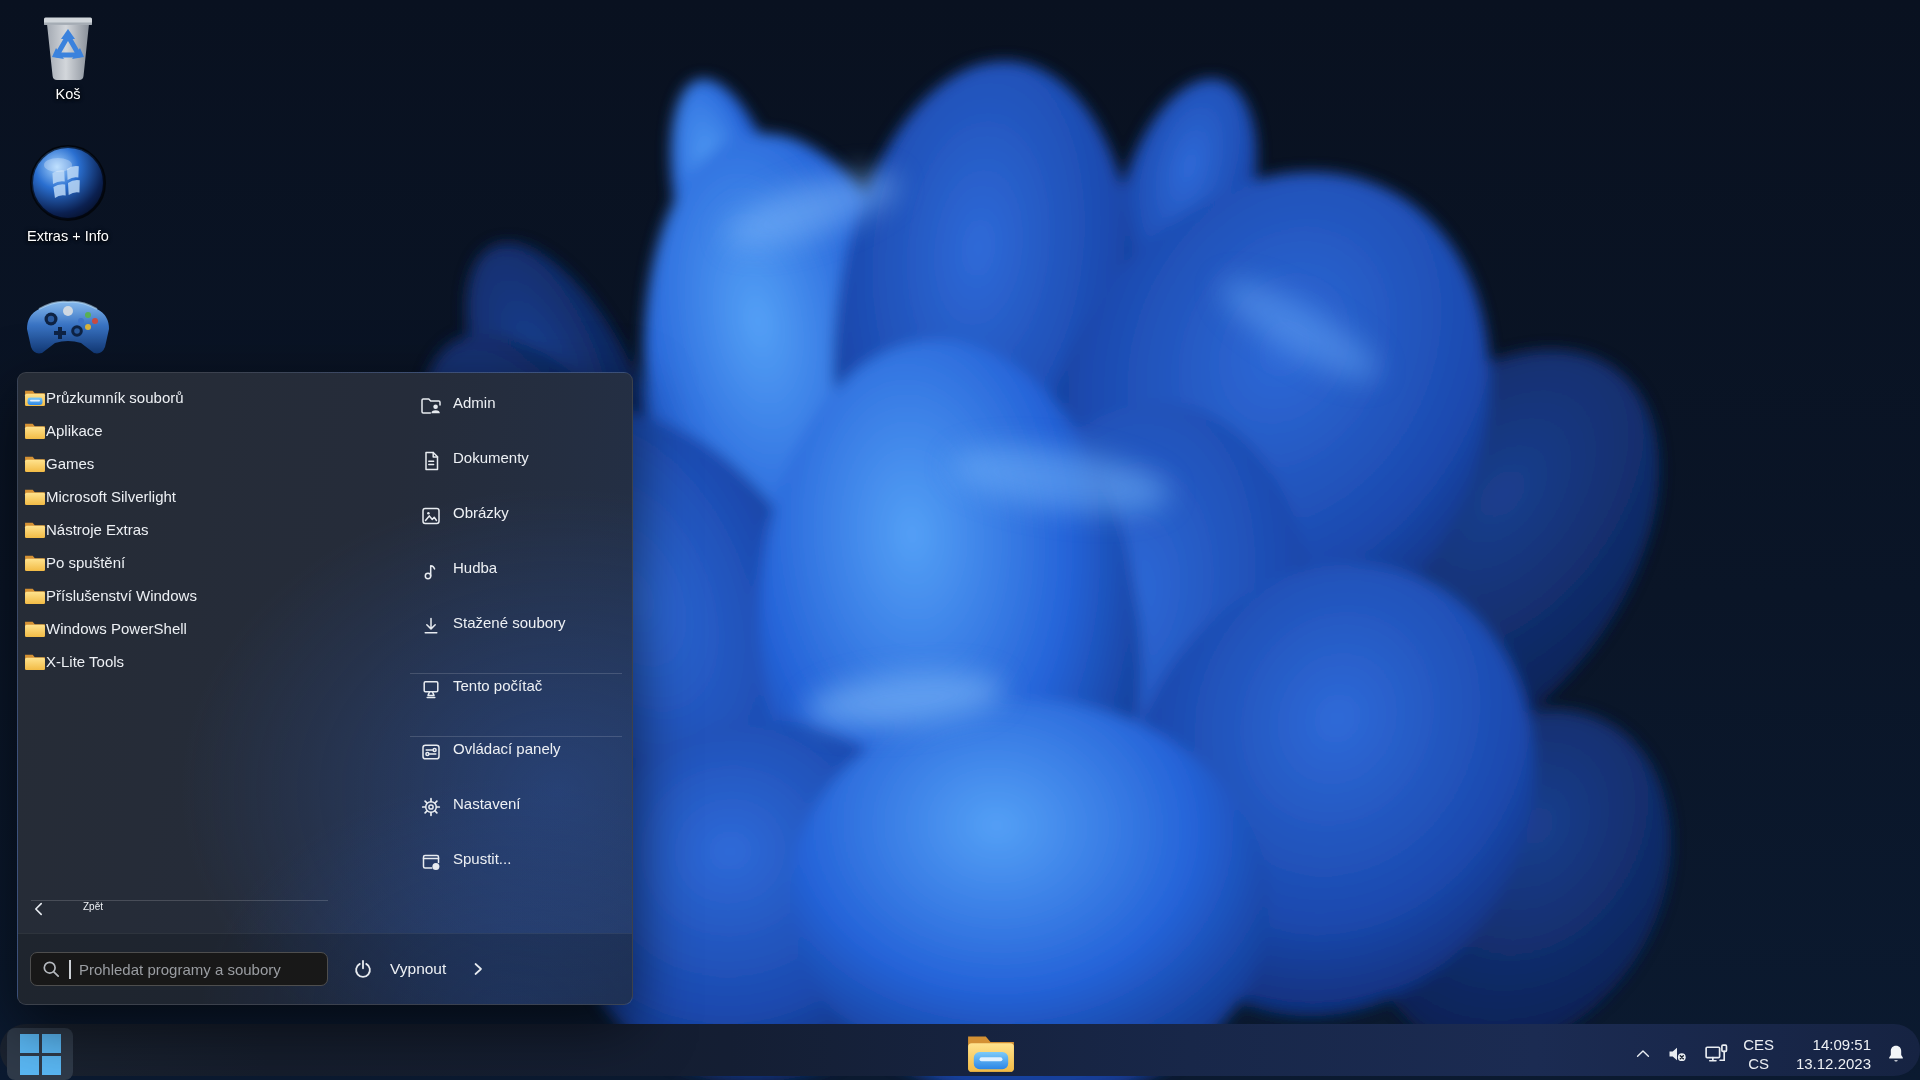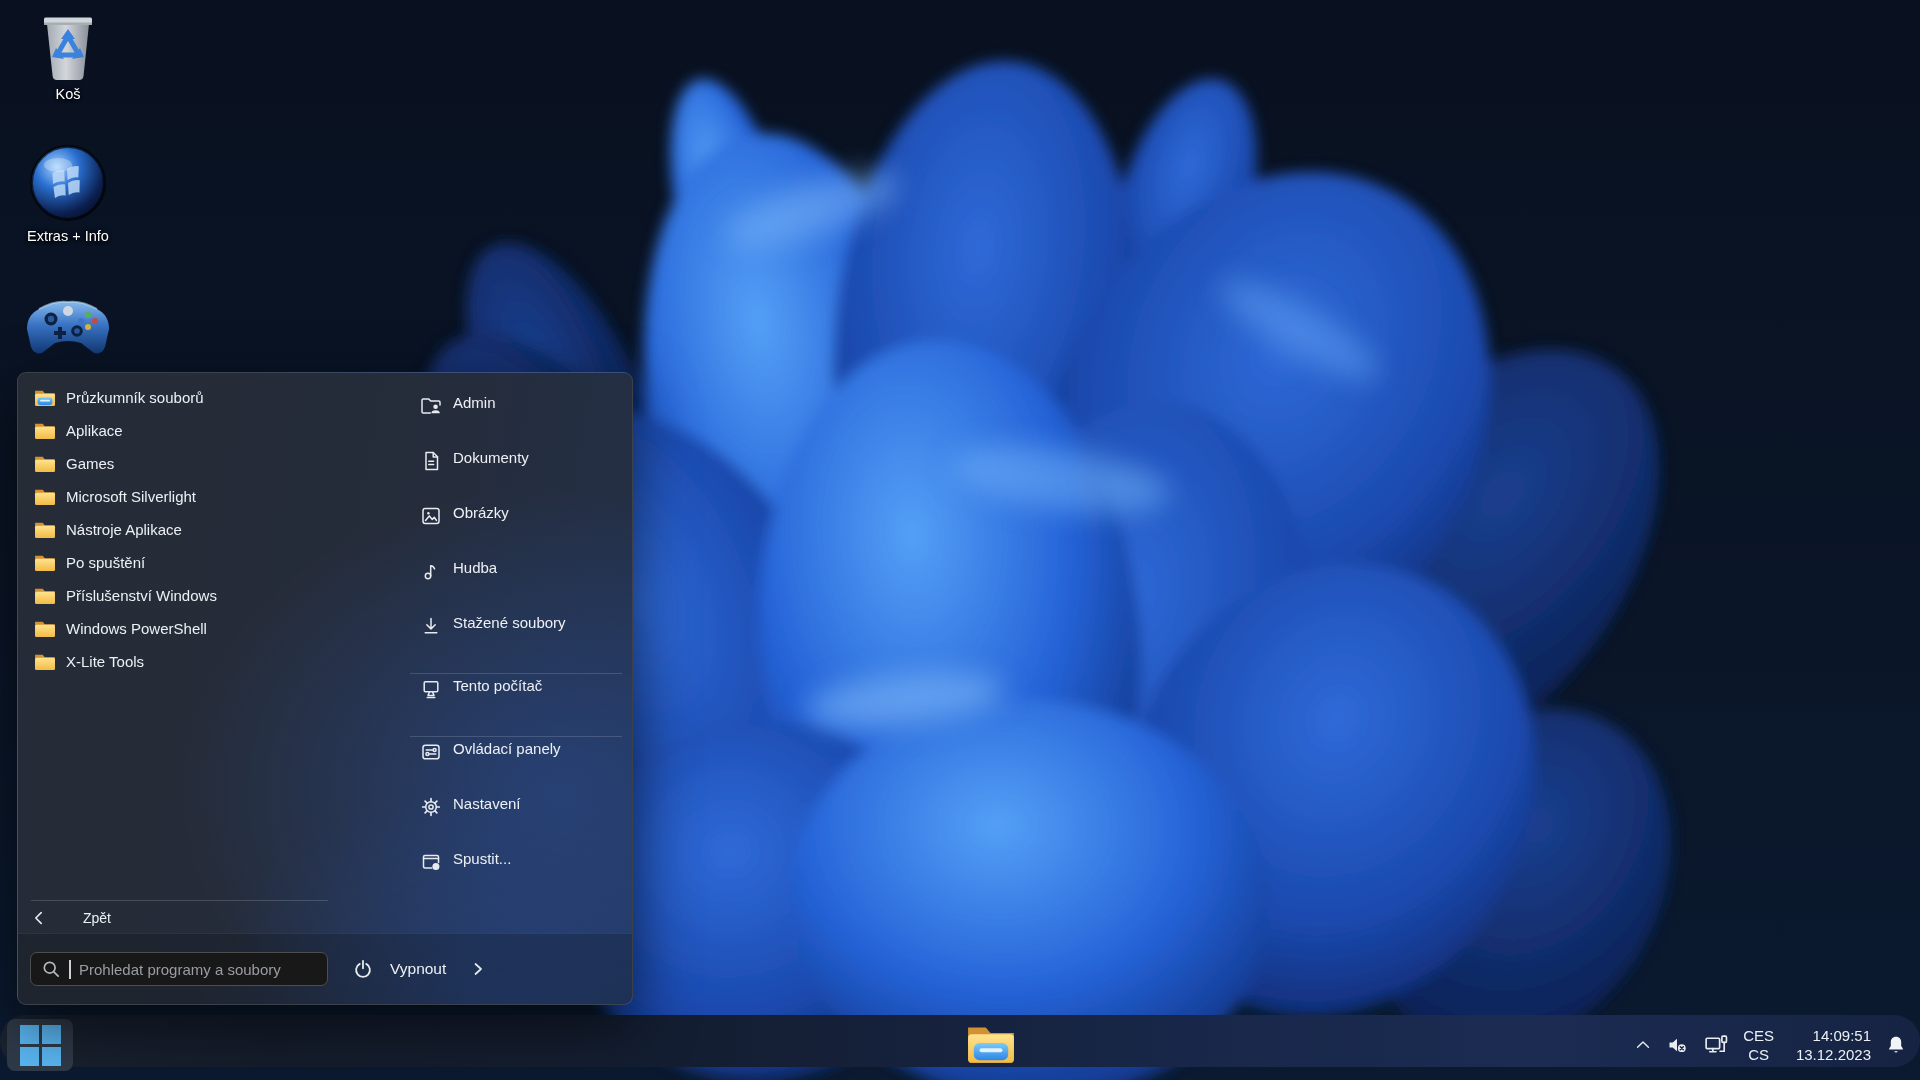--- a/index.html
+++ b/index.html
@@ -27,26 +27,26 @@
     border:1px solid rgba(255,255,255,.10);
     background:
       radial-gradient(540px 430px at 88% 66%, rgba(44,92,190,.40), rgba(44,92,190,0) 70%),
       radial-gradient(430px 330px at 80% 102%, rgba(38,82,175,.34), rgba(38,82,175,0) 72%),
       linear-gradient(100deg,#262c36 0%,#252c3a 55%,#233048 100%);
     box-shadow:0 20px 60px rgba(0,0,0,.6);
     overflow:hidden;z-index:5;
   }
   .menu-main{position:absolute;left:0;right:0;top:0;bottom:70px;display:flex;}
   .left-col{width:318px;display:flex;flex-direction:column;padding-top:8px;box-sizing:border-box;}
-  .menu-item{height:33px;display:flex;align-items:center;padding-left:16px;gap:10px;font-size:15px;white-space:nowrap;}
+  .menu-item{height:33px;display:flex;align-items:center;padding-left:6px;font-size:15px;white-space:nowrap;}
   .fi-icon{width:22px;height:19px;display:flex;}
   .fi-icon svg{width:22px;height:19px;display:block;}
   .left-spacer{flex:1;}
   .back-sep{height:1px;background:rgba(255,255,255,.16);margin:0 8px 0 13px;}
-  .back-row{height:33px;display:flex;align-items:center;padding-left:13px;font-size:14px;}
+  .back-row{height:33px;display:flex;align-items:flex-start;padding-left:13px;font-size:10px;}
   .back-row .bi{width:16px;height:16px;display:flex;}
   .back-row .back-label{margin-left:36px;}
   .right-col{position:absolute;left:392px;top:0;width:212px;padding-top:21px;box-sizing:border-box;}
   .r-item{height:55px;display:flex;padding-left:9px;gap:10px;font-size:15px;white-space:nowrap;}
   .r-icon{width:24px;height:24px;display:flex;}
   .r-icon svg{width:24px;height:24px;display:block;}
   .r-sep{height:1px;background:rgba(255,255,255,.15);margin:3.5px 0;}
   .bottom-strip{
     position:absolute;left:0;right:0;bottom:0;height:70px;
     border-top:1px solid rgba(255,255,255,.07);
@@ -60,21 +60,21 @@
   .search-box .si{width:20px;height:20px;display:flex;}
   .search-caret{width:2px;height:19px;background:#ccd0d5;}
   .search-placeholder{color:#9a9da2;font-size:15px;white-space:nowrap;overflow:hidden;}
   .power-row{
     position:absolute;left:333px;top:0;height:70px;display:flex;align-items:center;gap:15px;font-size:15.5px;
   }
   .power-row .pi{width:24px;height:24px;display:flex;}
   .power-row .pchev{width:18px;height:18px;display:flex;margin-left:8px;}
   
   .taskbar{
-    position:absolute;left:0;bottom:13px;width:1920px;height:52px;z-index:4;
+    position:absolute;left:0;bottom:4px;width:1920px;height:52px;z-index:4;
     background:linear-gradient(90deg,#1a222f 0%,#151d2c 14%,#141e33 38%,#182749 62%,#1b2b52 80%,#162342 100%);
     border-radius:27px;
   }
   .start-btn{
     position:absolute;left:7px;top:4px;width:66px;height:52px;border-radius:8px;
     background:#2f3a49;display:flex;align-items:center;justify-content:center;cursor:pointer;
   }
   .win-logo{display:grid;grid-template-columns:19px 19px;grid-template-rows:19px 19px;gap:3px;}
   .win-logo div{background:#5ab7f3;}
   .tb-explorer{position:absolute;left:964px;top:6px;width:54px;height:48px;display:flex;align-items:center;justify-content:center;cursor:pointer;}
@@ -271,21 +271,21 @@
     <span class="fi-label">Microsoft Silverlight</span>
   </div>
 
   <div class="menu-item">
     <span class="fi-icon">
               <svg viewBox="0 0 48 42">
                 <path d="M2 6 h17 l4.5 5.5 H46 V36 q0 4-4 4 H6 q-4 0-4-4 Z" fill="#d49134"></path>
                 <rect x="2" y="12.5" width="44" height="27.5" rx="3.5" fill="url(#gradFolderFront)"></rect>
               </svg>
             </span>
-    <span class="fi-label">Nástroje Aplikace</span>
+    <span class="fi-label">Nástroje Extras</span>
   </div>
 
   <div class="menu-item">
     <span class="fi-icon">
               <svg viewBox="0 0 48 42">
                 <path d="M2 6 h17 l4.5 5.5 H46 V36 q0 4-4 4 H6 q-4 0-4-4 Z" fill="#d49134"></path>
                 <rect x="2" y="12.5" width="44" height="27.5" rx="3.5" fill="url(#gradFolderFront)"></rect>
               </svg>
             </span>
     <span class="fi-label">Po spuštění</span>

